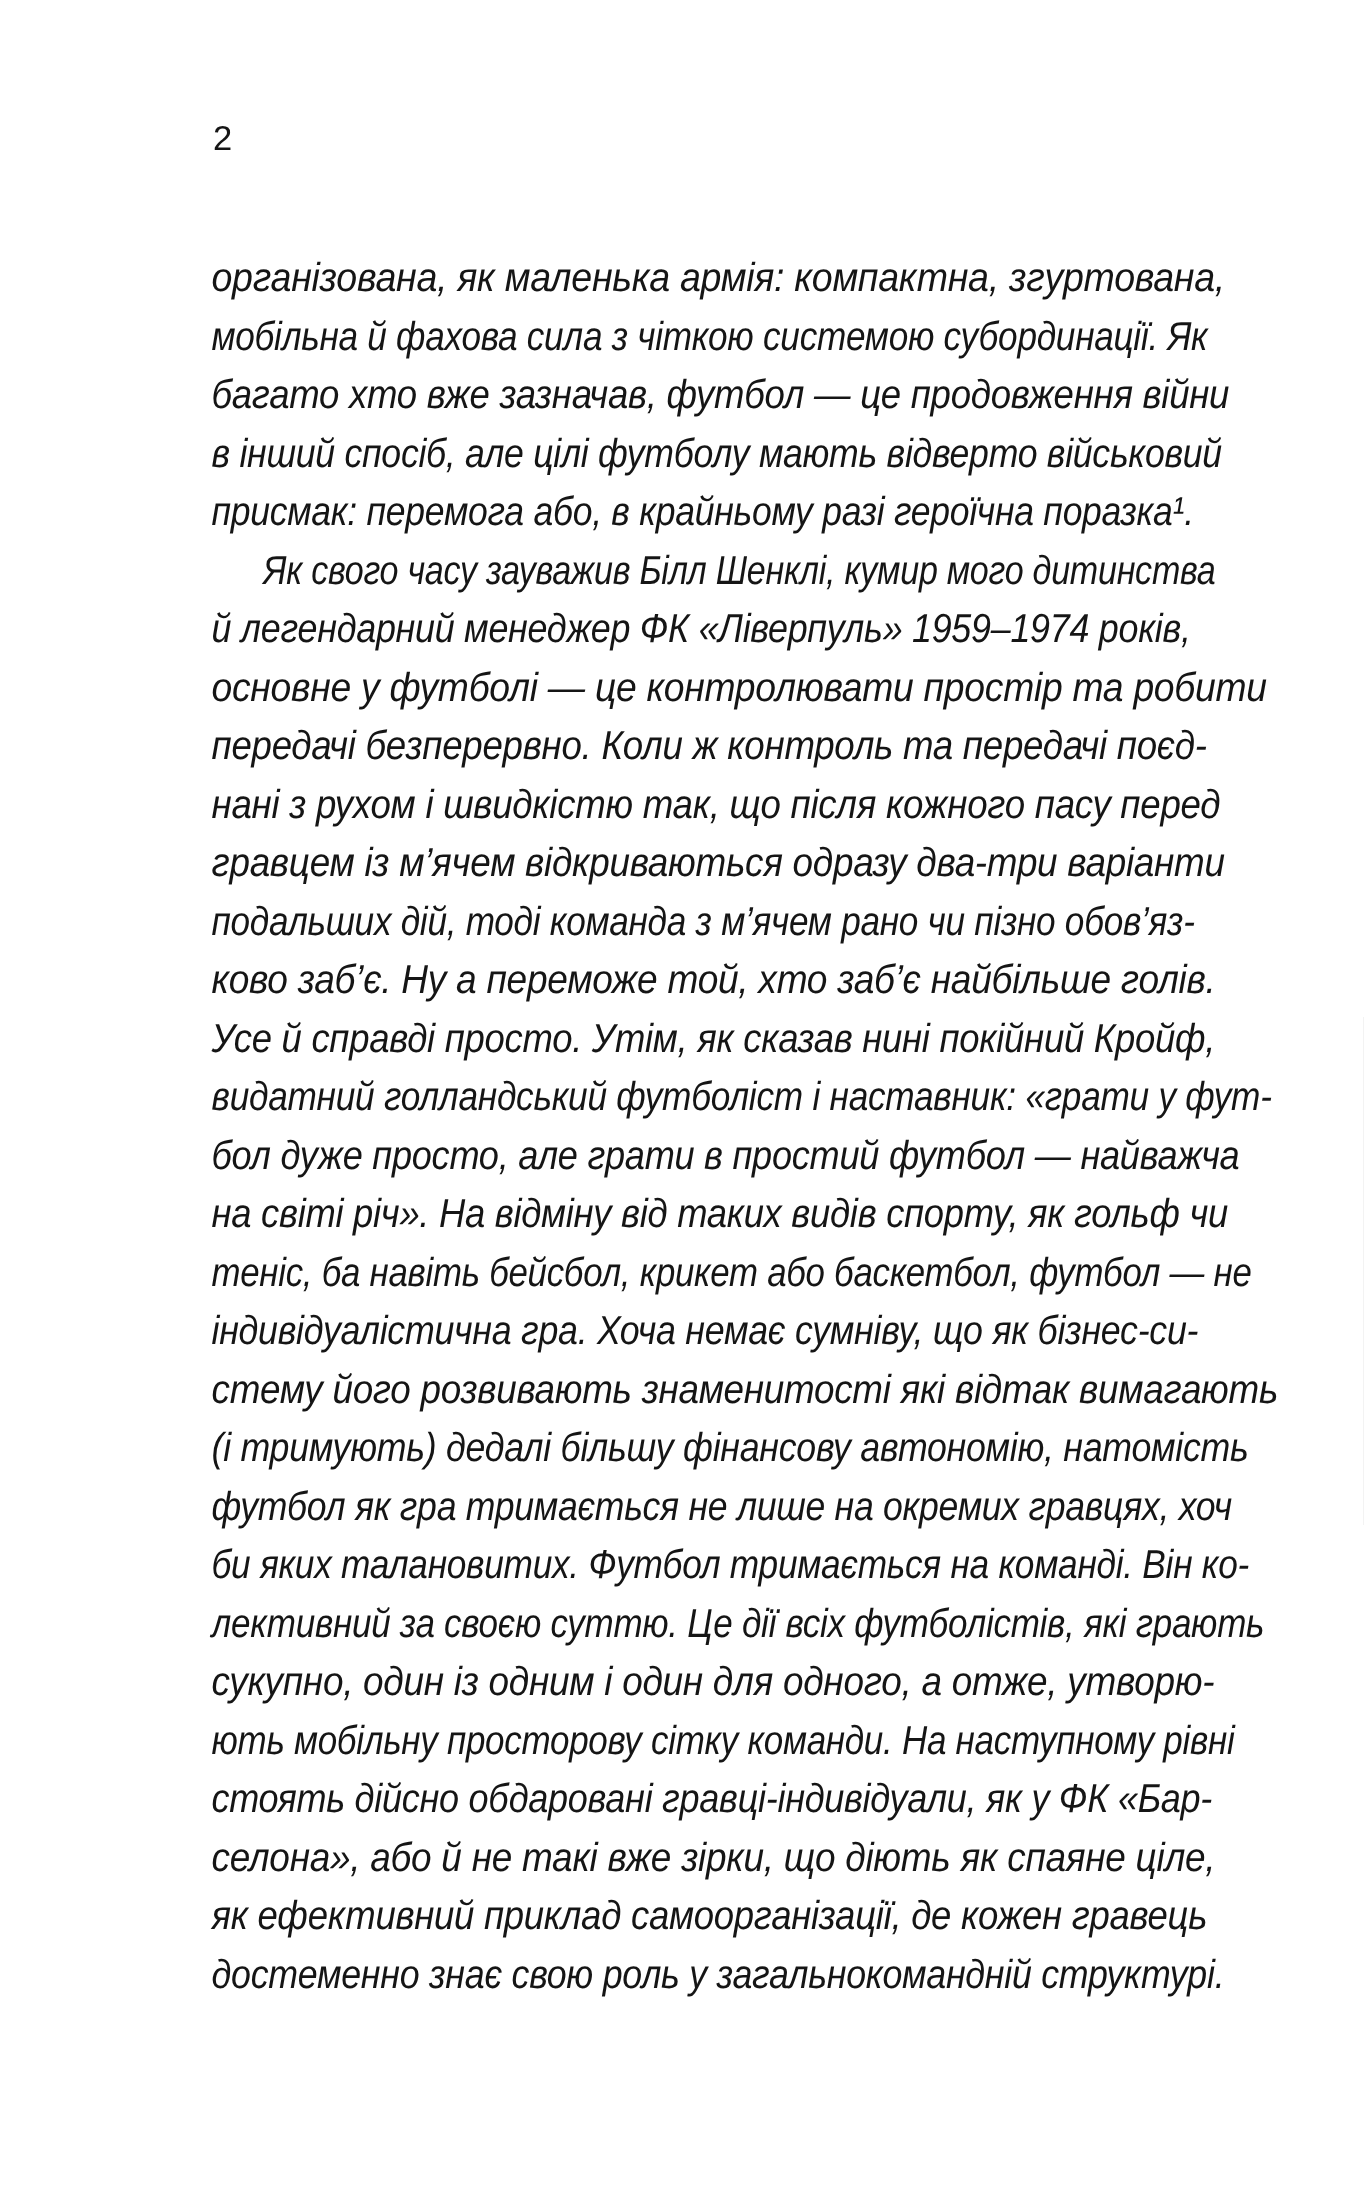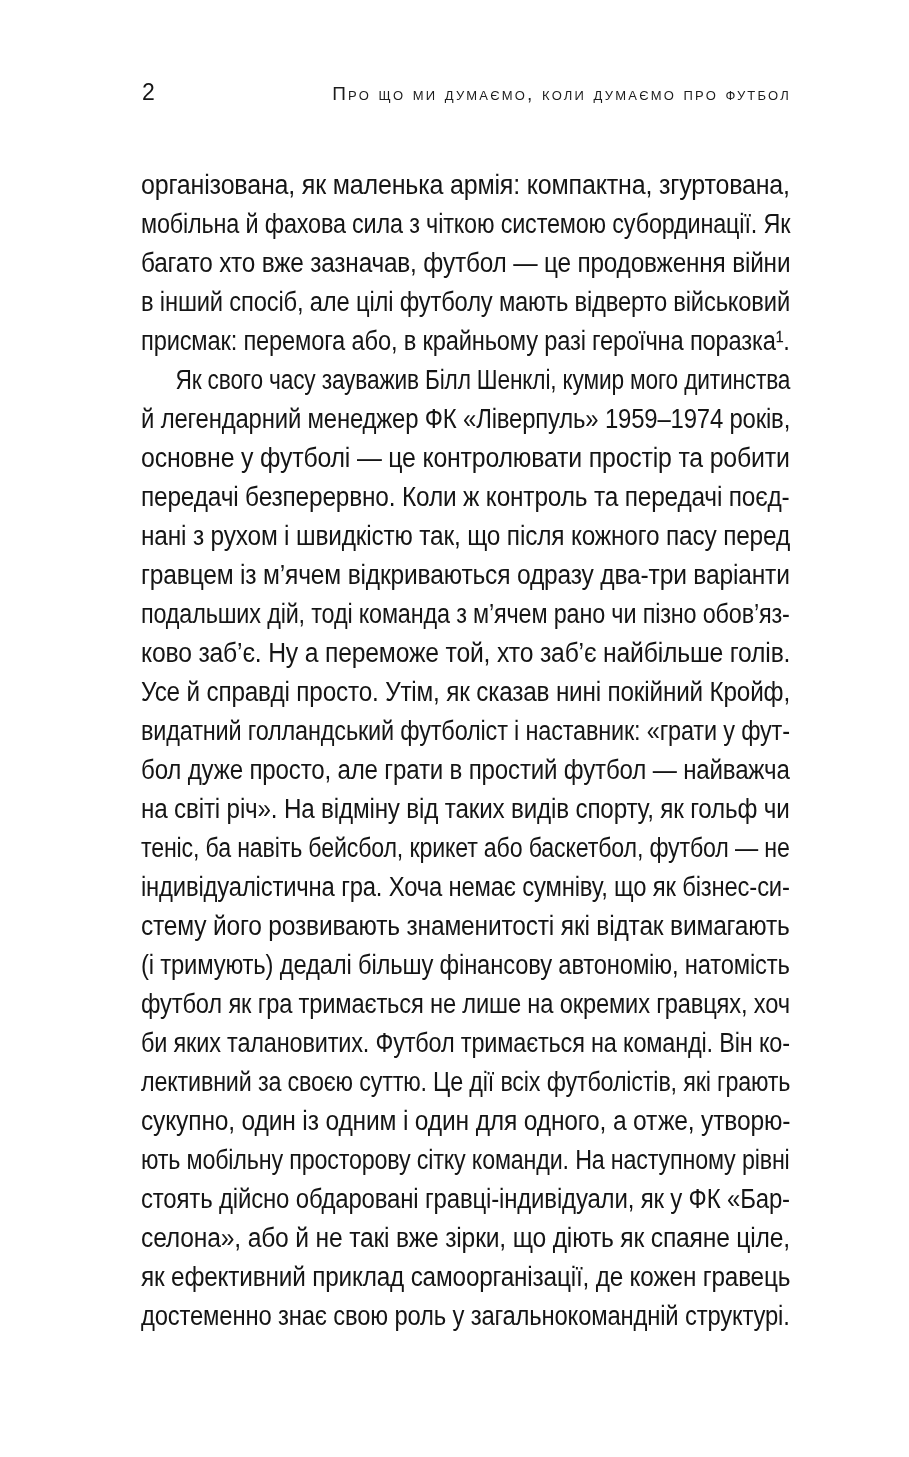--- a/index.html
+++ b/index.html
@@ -43,20 +43,21 @@
     line-height: 32px;
     white-space: nowrap;
     color: #1c1c1c;
   }
   
   .body-text {
     position: absolute;
     left: 141px;
     top: 166px;
     width: 649px;
+    font-style: italic;
   }
   .line {
     height: 39px;
     line-height: 39px;
     font-size: 27px;
     font-weight: 300;
     white-space: nowrap;
     transform-origin: 0 50%;
     letter-spacing: -0.2px;
   }
@@ -64,21 +65,20 @@
     padding-left: 41px;
   }
 </style>
 </head>
 <body>
 
 <div class="page">
 
   <header class="running-head">
     <span class="page-num">2</span>
-    <span class="head-title">Про що ми думаємо, коли думаємо про футбол</span>
   </header>
 
   <main class="body-text">
       <div class="line" style="transform: scaleX(0.927143);">організована, як маленька армія: компактна, згуртована,</div>
       <div class="line" style="transform: scaleX(0.867647);">мобільна й фахова сила з чіткою системою субординації. Як</div>
       <div class="line" style="transform: scaleX(0.902643);">багато хто вже зазначав, футбол — це продовження війни</div>
       <div class="line" style="transform: scaleX(0.879404);">в інший спосіб, але цілі футболу мають відверто військовий</div>
       <div class="line" style="transform: scaleX(0.877027);">присмак: перемога або, в крайньому разі героїчна поразка¹.</div>
       <div class="line indent" style="transform: scaleX(0.840674);">Як свого часу зауважив Білл Шенклі, кумир мого дитинства</div>
       <div class="line" style="transform: scaleX(0.885402);">й легендарний менеджер ФК «Ліверпуль» 1959–1974 років,</div>

